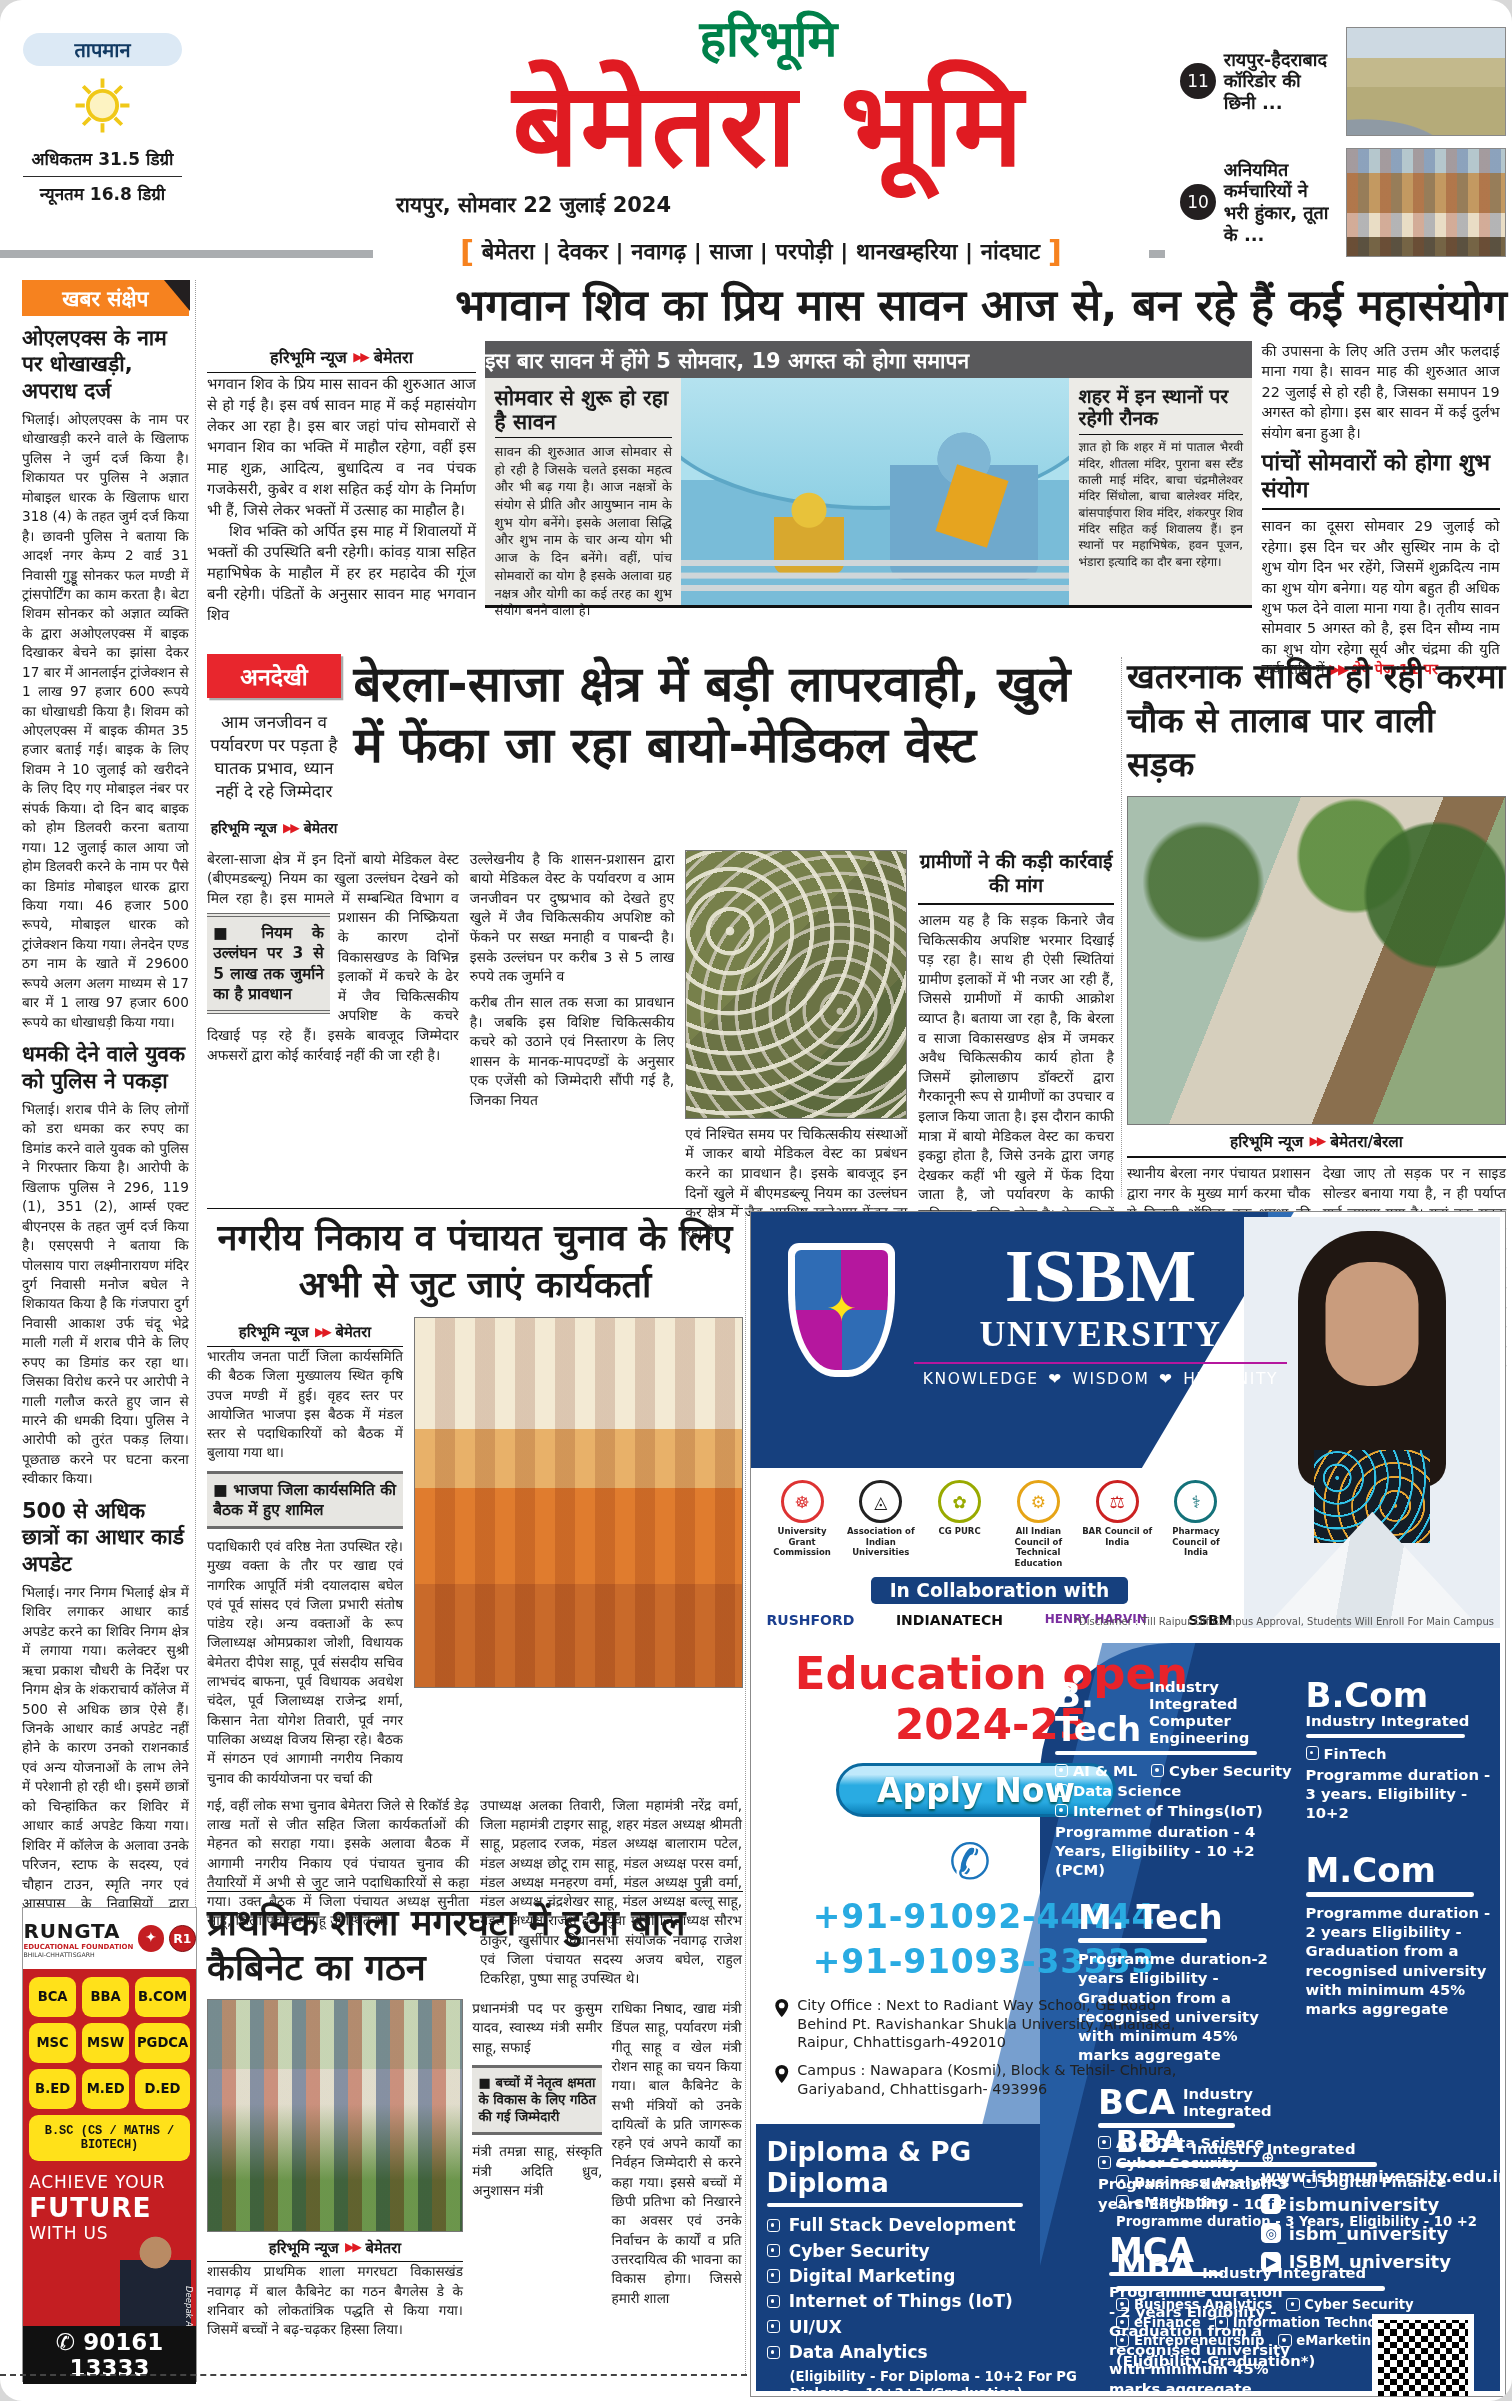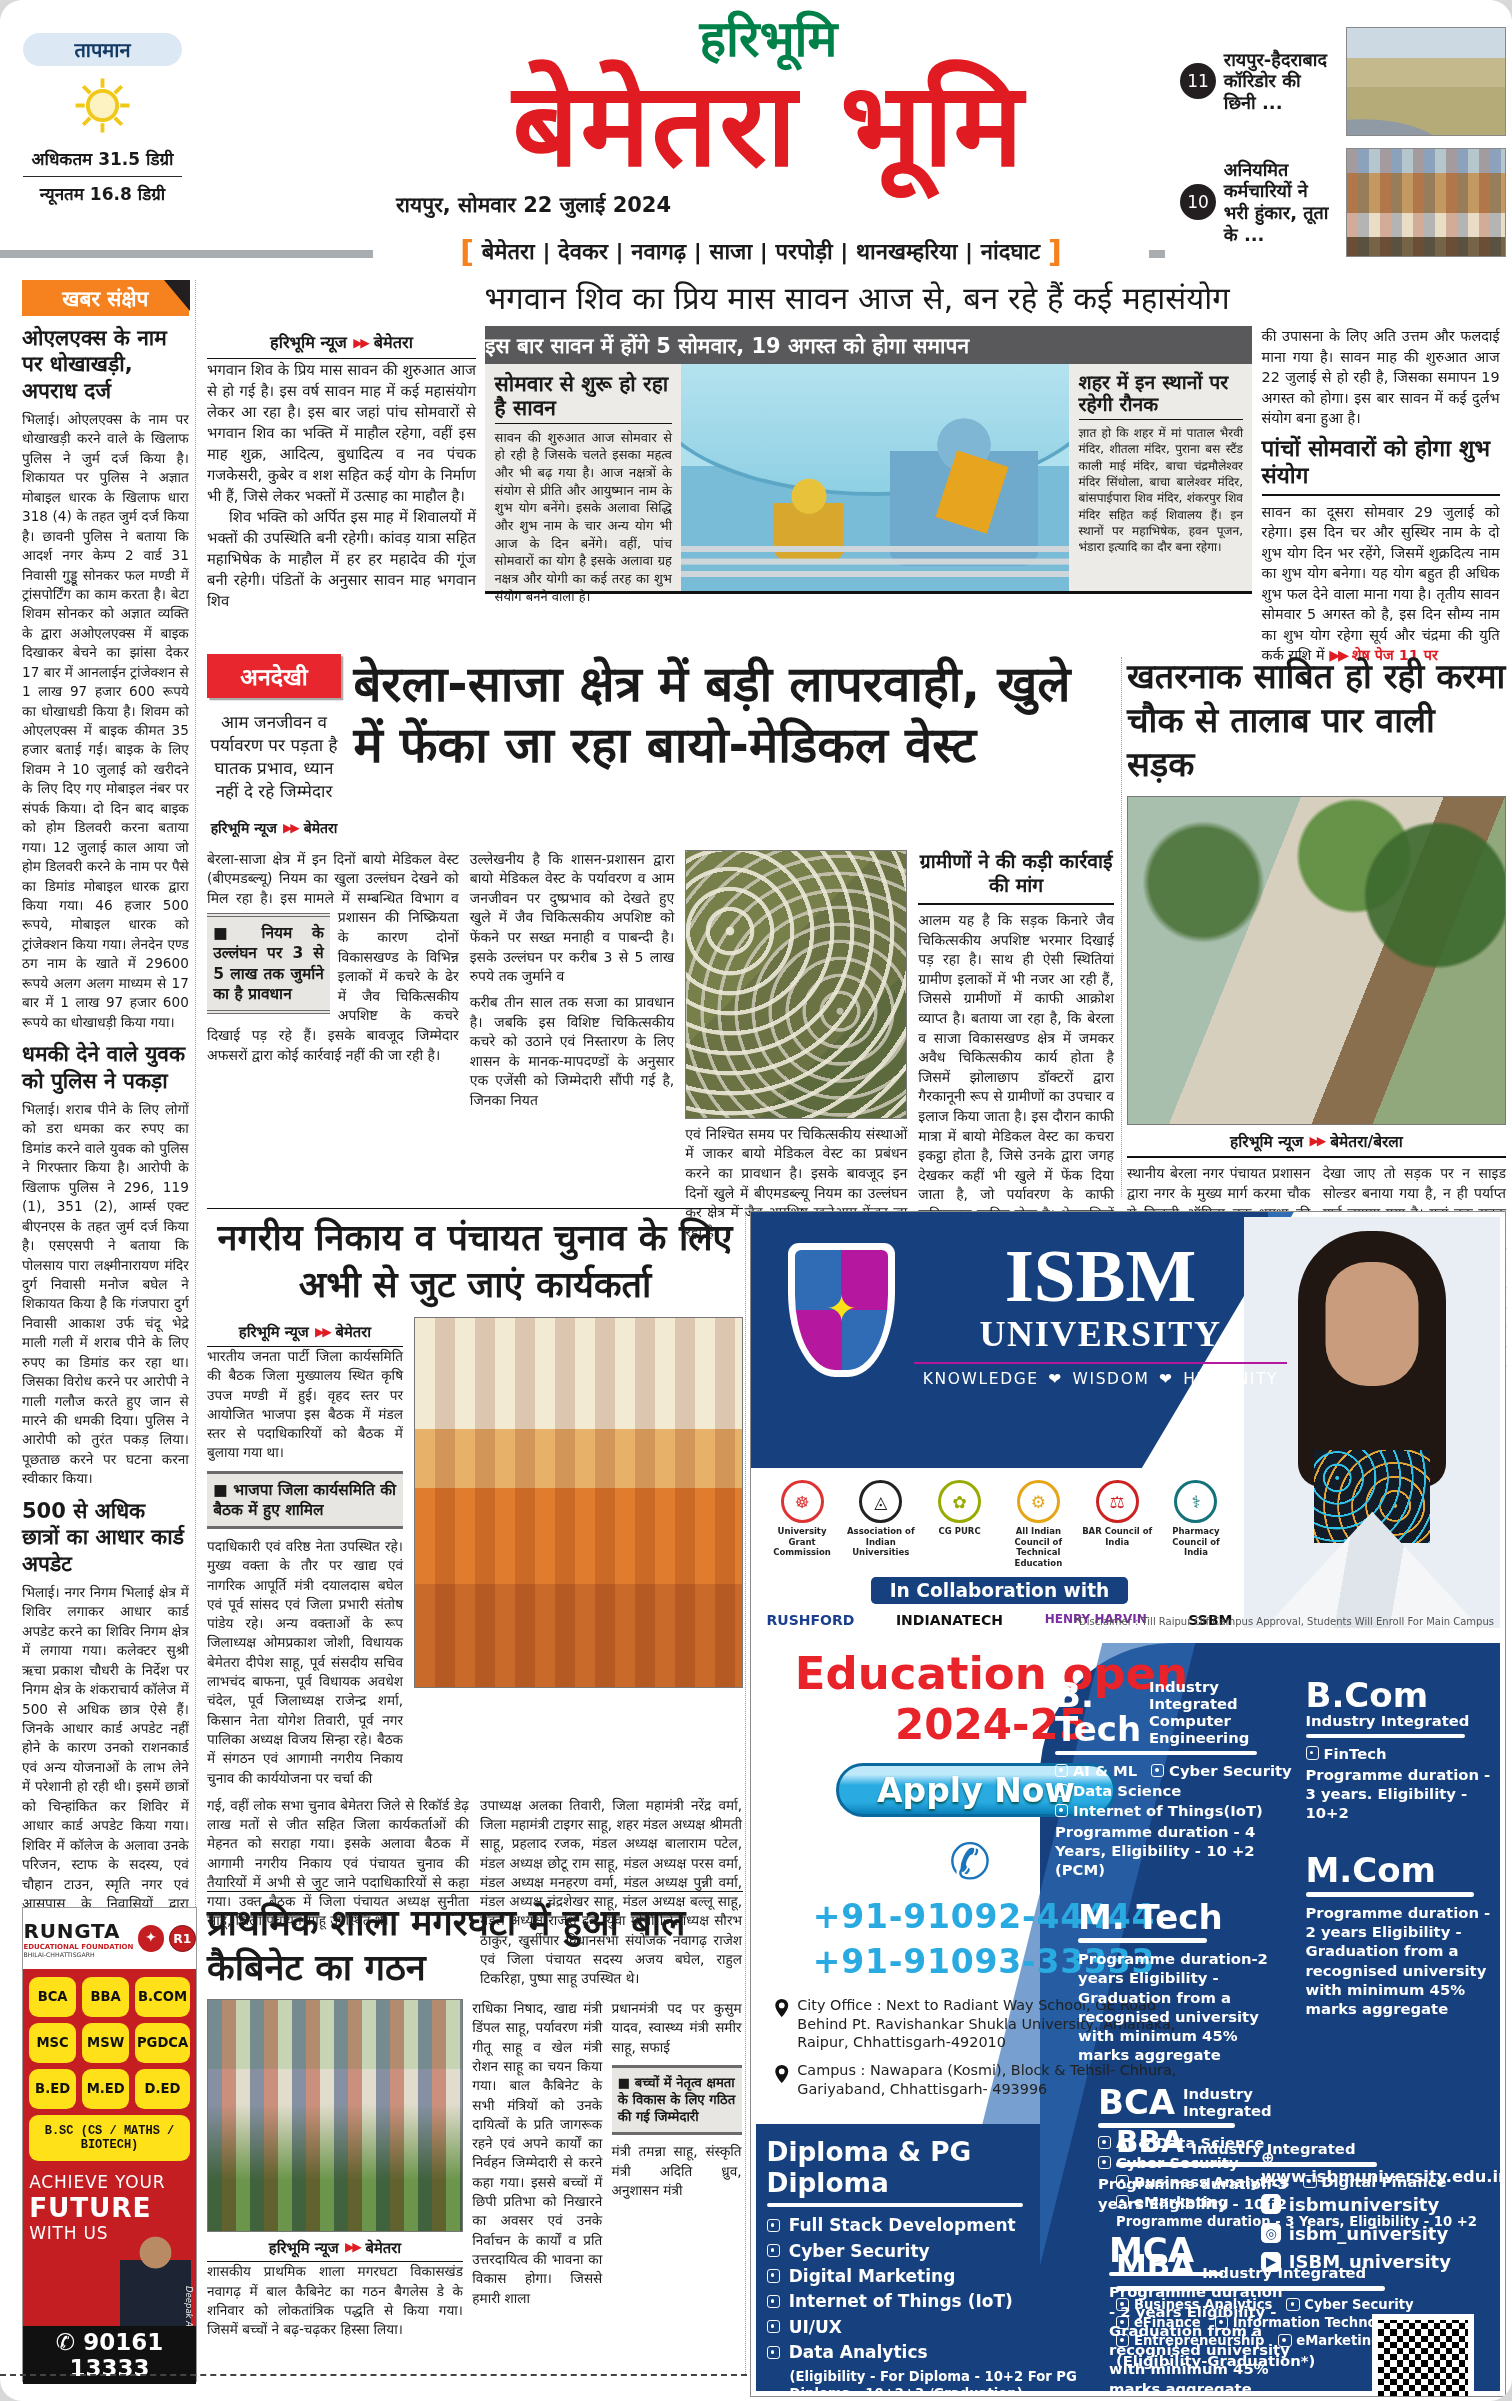--- a/index.html
+++ b/index.html
@@ -74,21 +74,21 @@
 
   
   .byline { display:flex; justify-content:center; align-items:center; gap:6.2px; font-weight:bold; font-size:16.3px; padding:4.7px 0; }
   .byline .arr { color:#e01b22; font-size:12.4px; letter-spacing:-2.3px; }
   .contmark { color:#e01b22; font-weight:bold; }
   .contmark .arr { letter-spacing:-2.3px; }
   .hbody { font-size:14.8px; line-height:1.42; text-align:justify; }
 
   
   #main-article { left:207px; top:280px; width:1300px; height:366px; }
-  #main-article h1 { font-size:31px; line-height:1.2; text-align:center; font-weight:normal; }
+  #main-article h1 { font-size:43px; line-height:1.2; text-align:right; font-weight:bold; }
   #ma-row { display:flex; margin-top:9.3px; gap:9.3px; }
   #ma-left { width:269px; }
   #ma-left .byline { border-bottom:1.6px solid #111; }
   #ma-panel { width:767px; }
   #ma-kicker { background:#59595b; color:#fff; font-size:21px; font-weight:bold; text-align:left; padding:4.7px 0; }
   #ma-panelrow { display:flex; background:#ecebe7; border-bottom:3.9px solid #111; height:230px; }
   .pbox { padding:7.8px 9.3px; }
   .pbox h3 { font-size:21px; font-weight:bold; border-bottom:1.6px solid #111; padding-bottom:3.1px; margin-bottom:4.7px; line-height:1.15; }
   .pbox .pb { font-size:13px; line-height:1.36; text-align:justify; }
   #pbox1 { width:196px; }
@@ -423,29 +423,29 @@
     <div id="school-row">
       <div id="school-colA">
         <div id="ph-school"></div>
         <div class="byline">
           <span>हरिभूमि न्यूज</span>
           <span class="arr">▶▶</span>
           <span>बेमेतरा</span>
         </div>
         <p class="hbody">शासकीय प्राथमिक शाला मगरघटा विकासखंड नवागढ़ में बाल कैबिनेट का गठन बैगलेस डे के शनिवार को लोकतांत्रिक पद्धति से किया गया। जिसमें बच्चों ने बढ़-चढ़कर हिस्सा लिया।</p>
       </div>
-      <div id="school-colC">
-        <p class="hbody">राधिका निषाद, खाद्य मंत्री डिंपल साहू, पर्यावरण मंत्री गीतू साहू व खेल मंत्री रोशन साहू का चयन किया गया। बाल कैबिनेट के सभी मंत्रियों को उनके दायित्वों के प्रति जागरूक रहने एवं अपने कार्यों का निर्वहन जिम्मेदारी से करने कहा गया। इससे बच्चों में छिपी प्रतिभा को निखारने का अवसर एवं उनके निर्वाचन के कार्यों व प्रति उत्तरदायित्व की भावना का विकास होगा। जिससे हमारी शाला</p>
-      </div>
       <div id="school-colB">
         <p class="hbody">प्रधानमंत्री पद पर कुसुम यादव, स्वास्थ्य मंत्री समीर साहू, सफाई</p>
         <div class="graybox">
           <span>■ </span><span>बच्चों में नेतृत्व क्षमता के विकास के लिए गठित की गई जिम्मेदारी</span>
         </div>
         <p class="hbody">मंत्री तमन्ना साहू, संस्कृति मंत्री अदिति ध्रुव, अनुशासन मंत्री</p>
+      </div>
+      <div id="school-colC">
+        <p class="hbody">राधिका निषाद, खाद्य मंत्री डिंपल साहू, पर्यावरण मंत्री गीतू साहू व खेल मंत्री रोशन साहू का चयन किया गया। बाल कैबिनेट के सभी मंत्रियों को उनके दायित्वों के प्रति जागरूक रहने एवं अपने कार्यों का निर्वहन जिम्मेदारी से करने कहा गया। इससे बच्चों में छिपी प्रतिभा को निखारने का अवसर एवं उनके निर्वाचन के कार्यों व प्रति उत्तरदायित्व की भावना का विकास होगा। जिससे हमारी शाला</p>
       </div>
     </div>
   </div>
 
   <div id="rungta" class="abs">
     <div class="rhead">
       <div>
         <div class="rname">RUNGTA</div>
         <div class="rsub">EDUCATIONAL FOUNDATION</div>
         <div class="rsub2">BHILAI-CHHATTISGARH</div>

